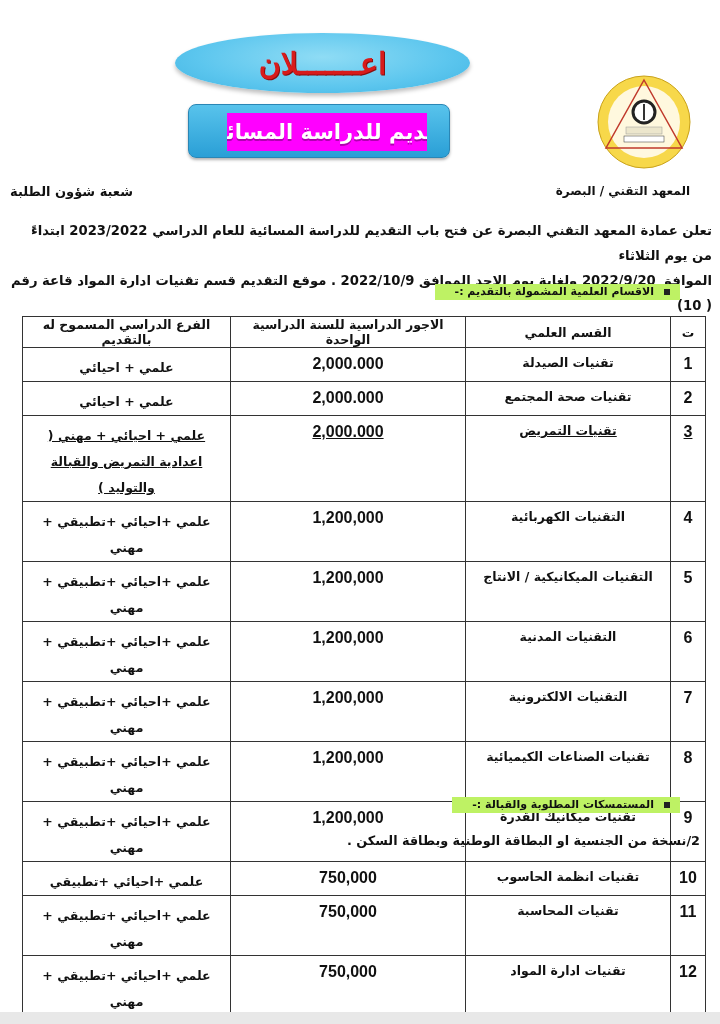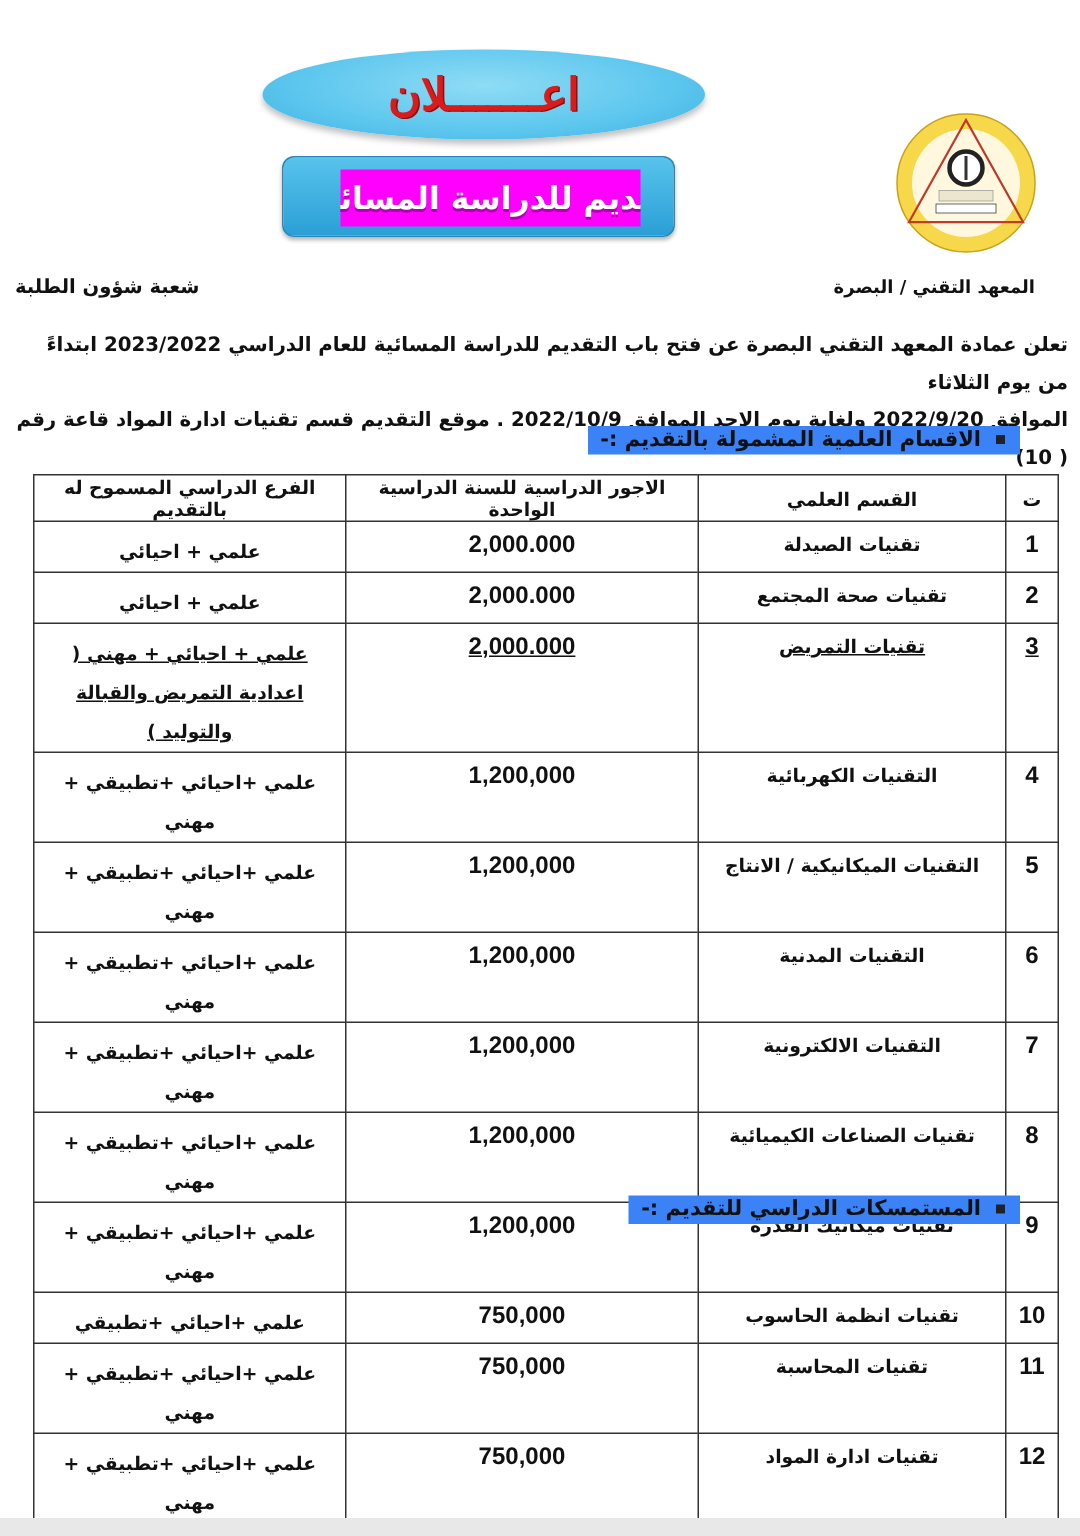--- a/index.html
+++ b/index.html
@@ -45,22 +45,22 @@
   .hdr-right { position: absolute; right: 30px; top: 184px; font-size: 12px; font-weight: bold; direction: rtl; }
   .hdr-left { position: absolute; left: 10px; top: 184px; font-size: 13px; font-weight: bold; direction: rtl; }
 
   .intro {
     position: absolute; left: 8px; right: 8px; top: 218px;
     direction: rtl; text-align: right;
     font-size: 13.2px; font-weight: bold; line-height: 25px;
   }
 
   .section-title {
-    position: absolute; direction: rtl; font-size: 14px; font-weight: bold;
-    background: #3b82f6; padding: 1px 10px 2px 8px;
+    position: absolute; direction: rtl; font-size: 11px; font-weight: bold;
+    background: #bef264; padding: 1px 10px 2px 20px;
     white-space: nowrap;
   }
   .section-title .bullet {
     display: inline-block; width: 6px; height: 6px; background: #222; margin-left: 10px; vertical-align: middle;
   }
   #sec1 { right: 40px; top: 284px; }
   #sec2 { right: 40px; top: 797px; }
 
   table.main {
     position: absolute; left: 22px; top: 316px; width: 684px;
@@ -209,19 +209,20 @@
     <tr>
         <td class="num">13</td>
         <td class="dept">تقنيات ادارة المكتب</td>
         <td class="fee">750,000</td>
         <td class="branch">علمي +احيائي +تطبيقي + مهني</td>
       </tr>
   </tbody>
 </table>
 
 <div class="section-title" id="sec2">
-  <span class="bullet"></span><span>المستمسكات الدراسي للتقديم :-</span>
+  <span class="bullet"></span><span>المستمسكات المطلوبة والقبالة :-</span>
 </div>
 
 <div class="reqs">
+  <div>2/نسخة من الجنسية او البطاقة الوطنية وبطاقة السكن .</div>
 </div>
 
 <div class="bottom-bar"></div>
 
 </body></html>

